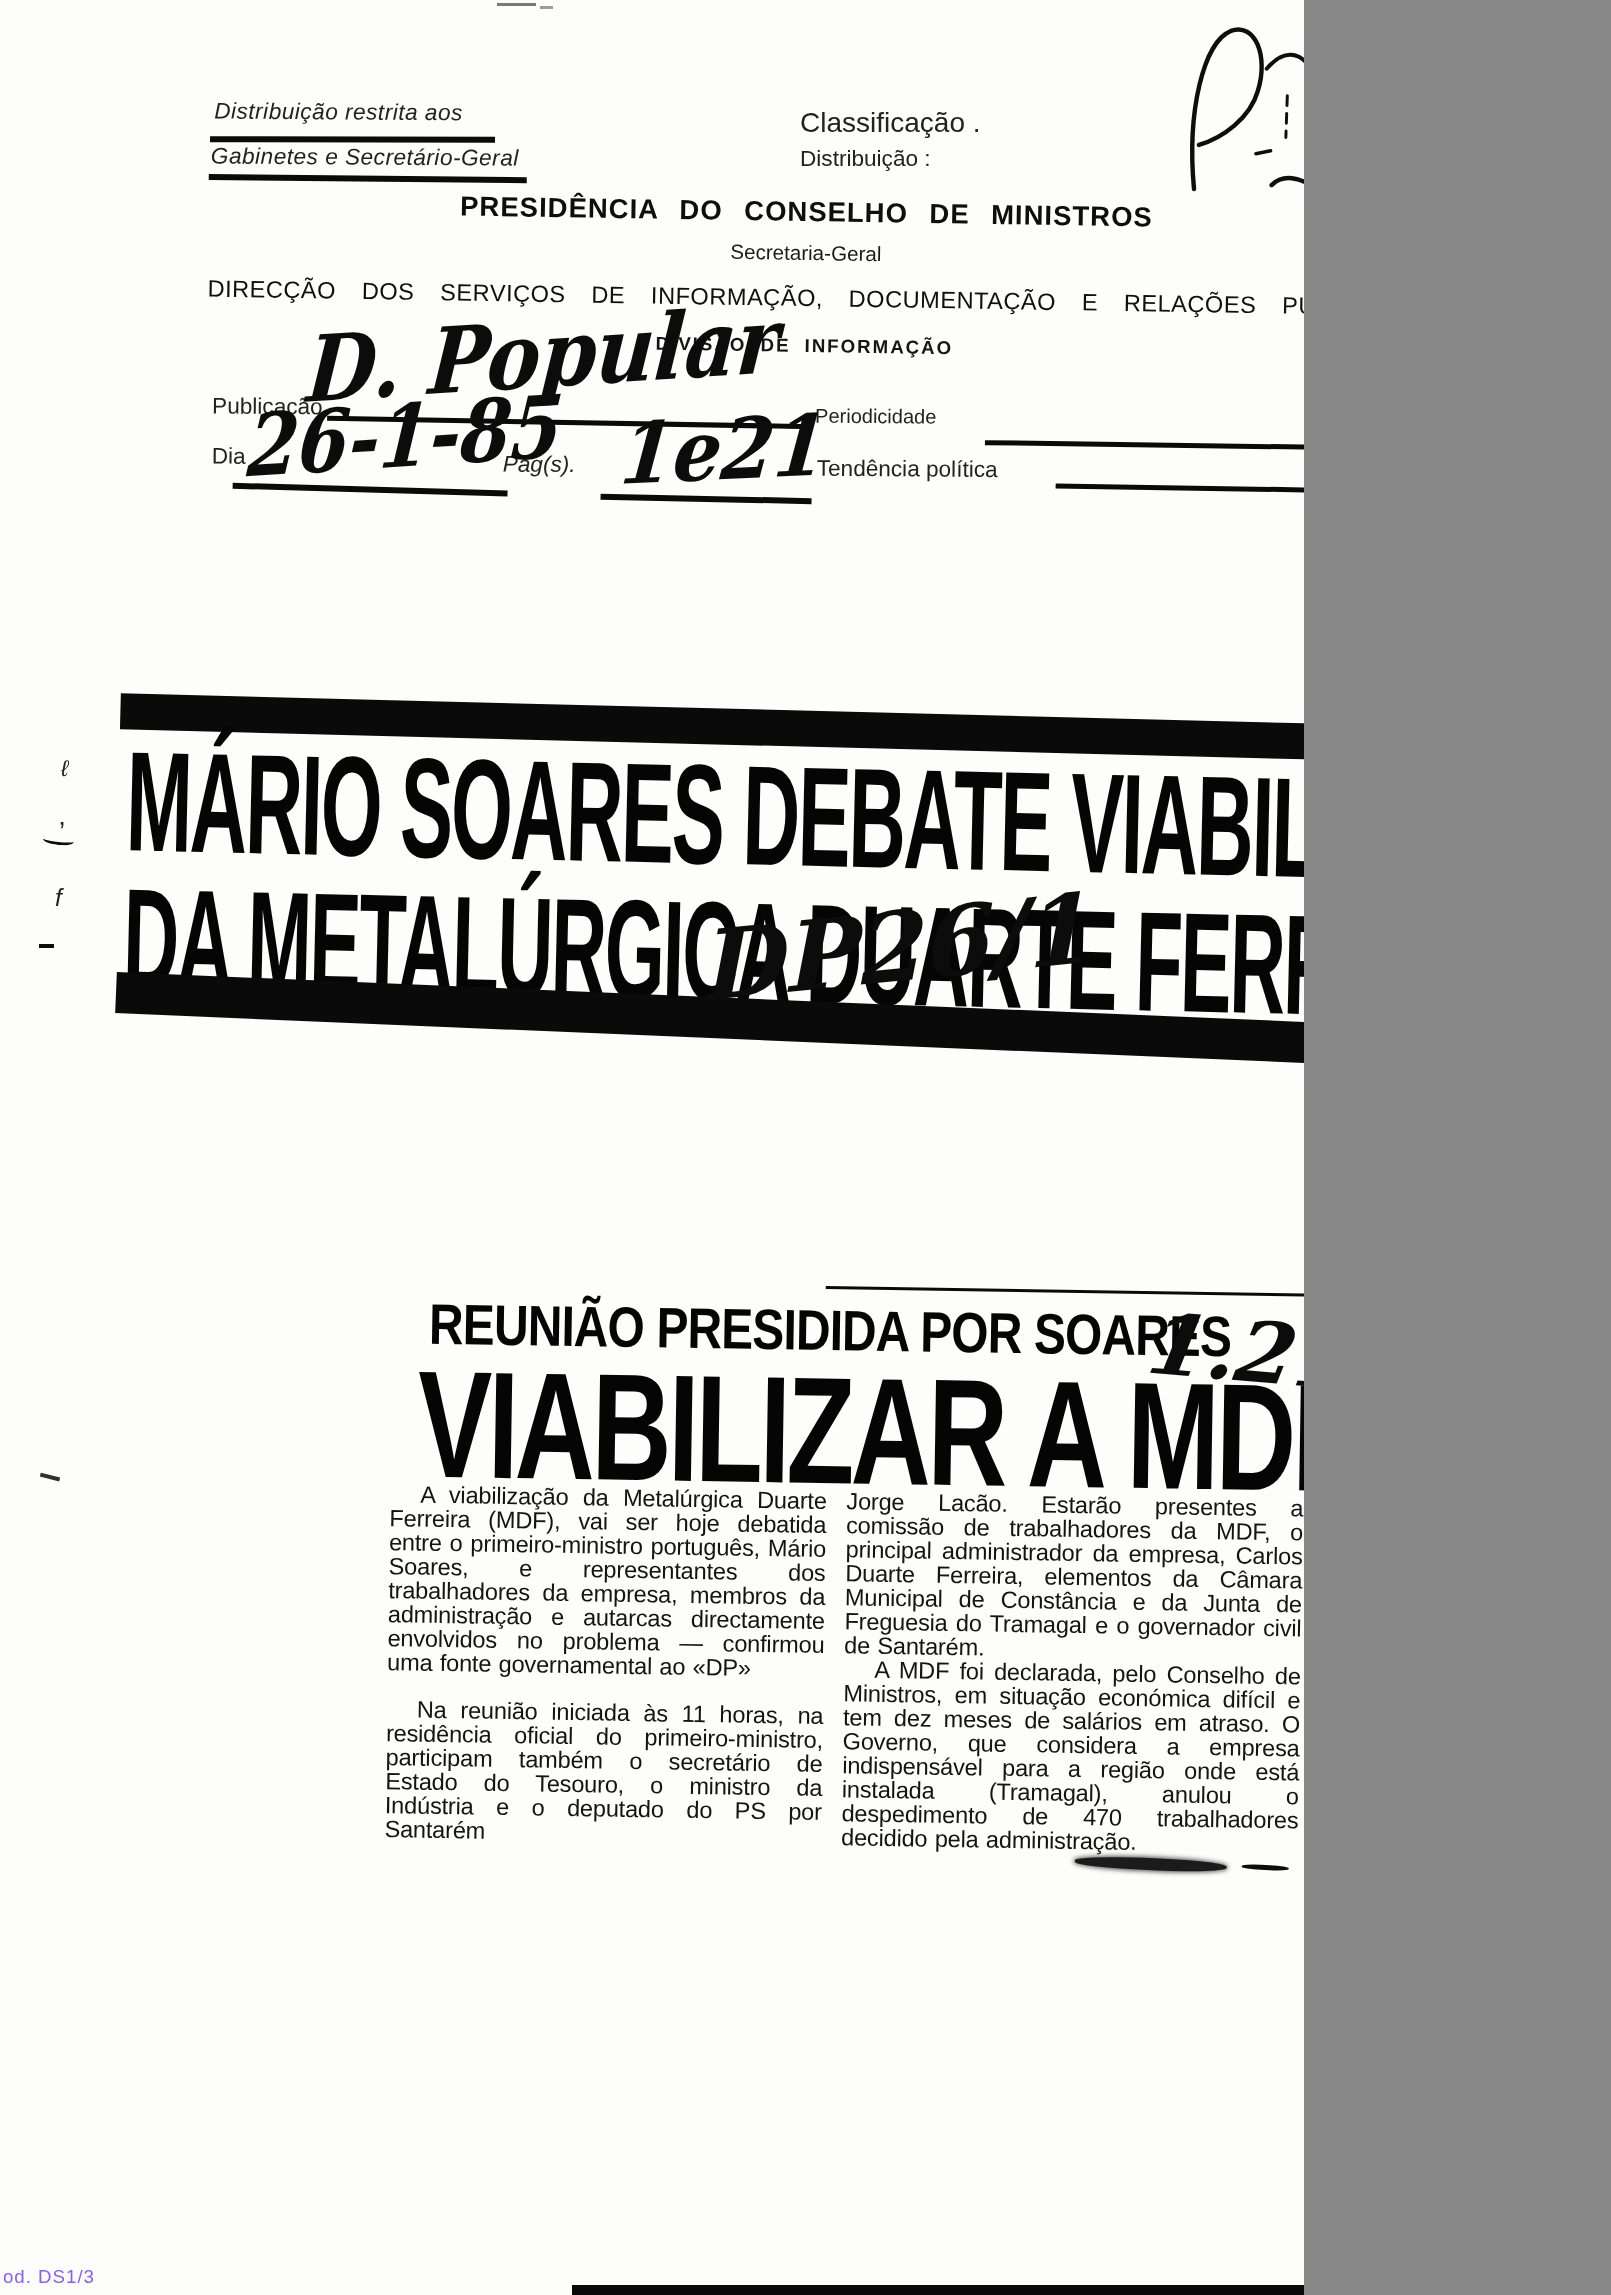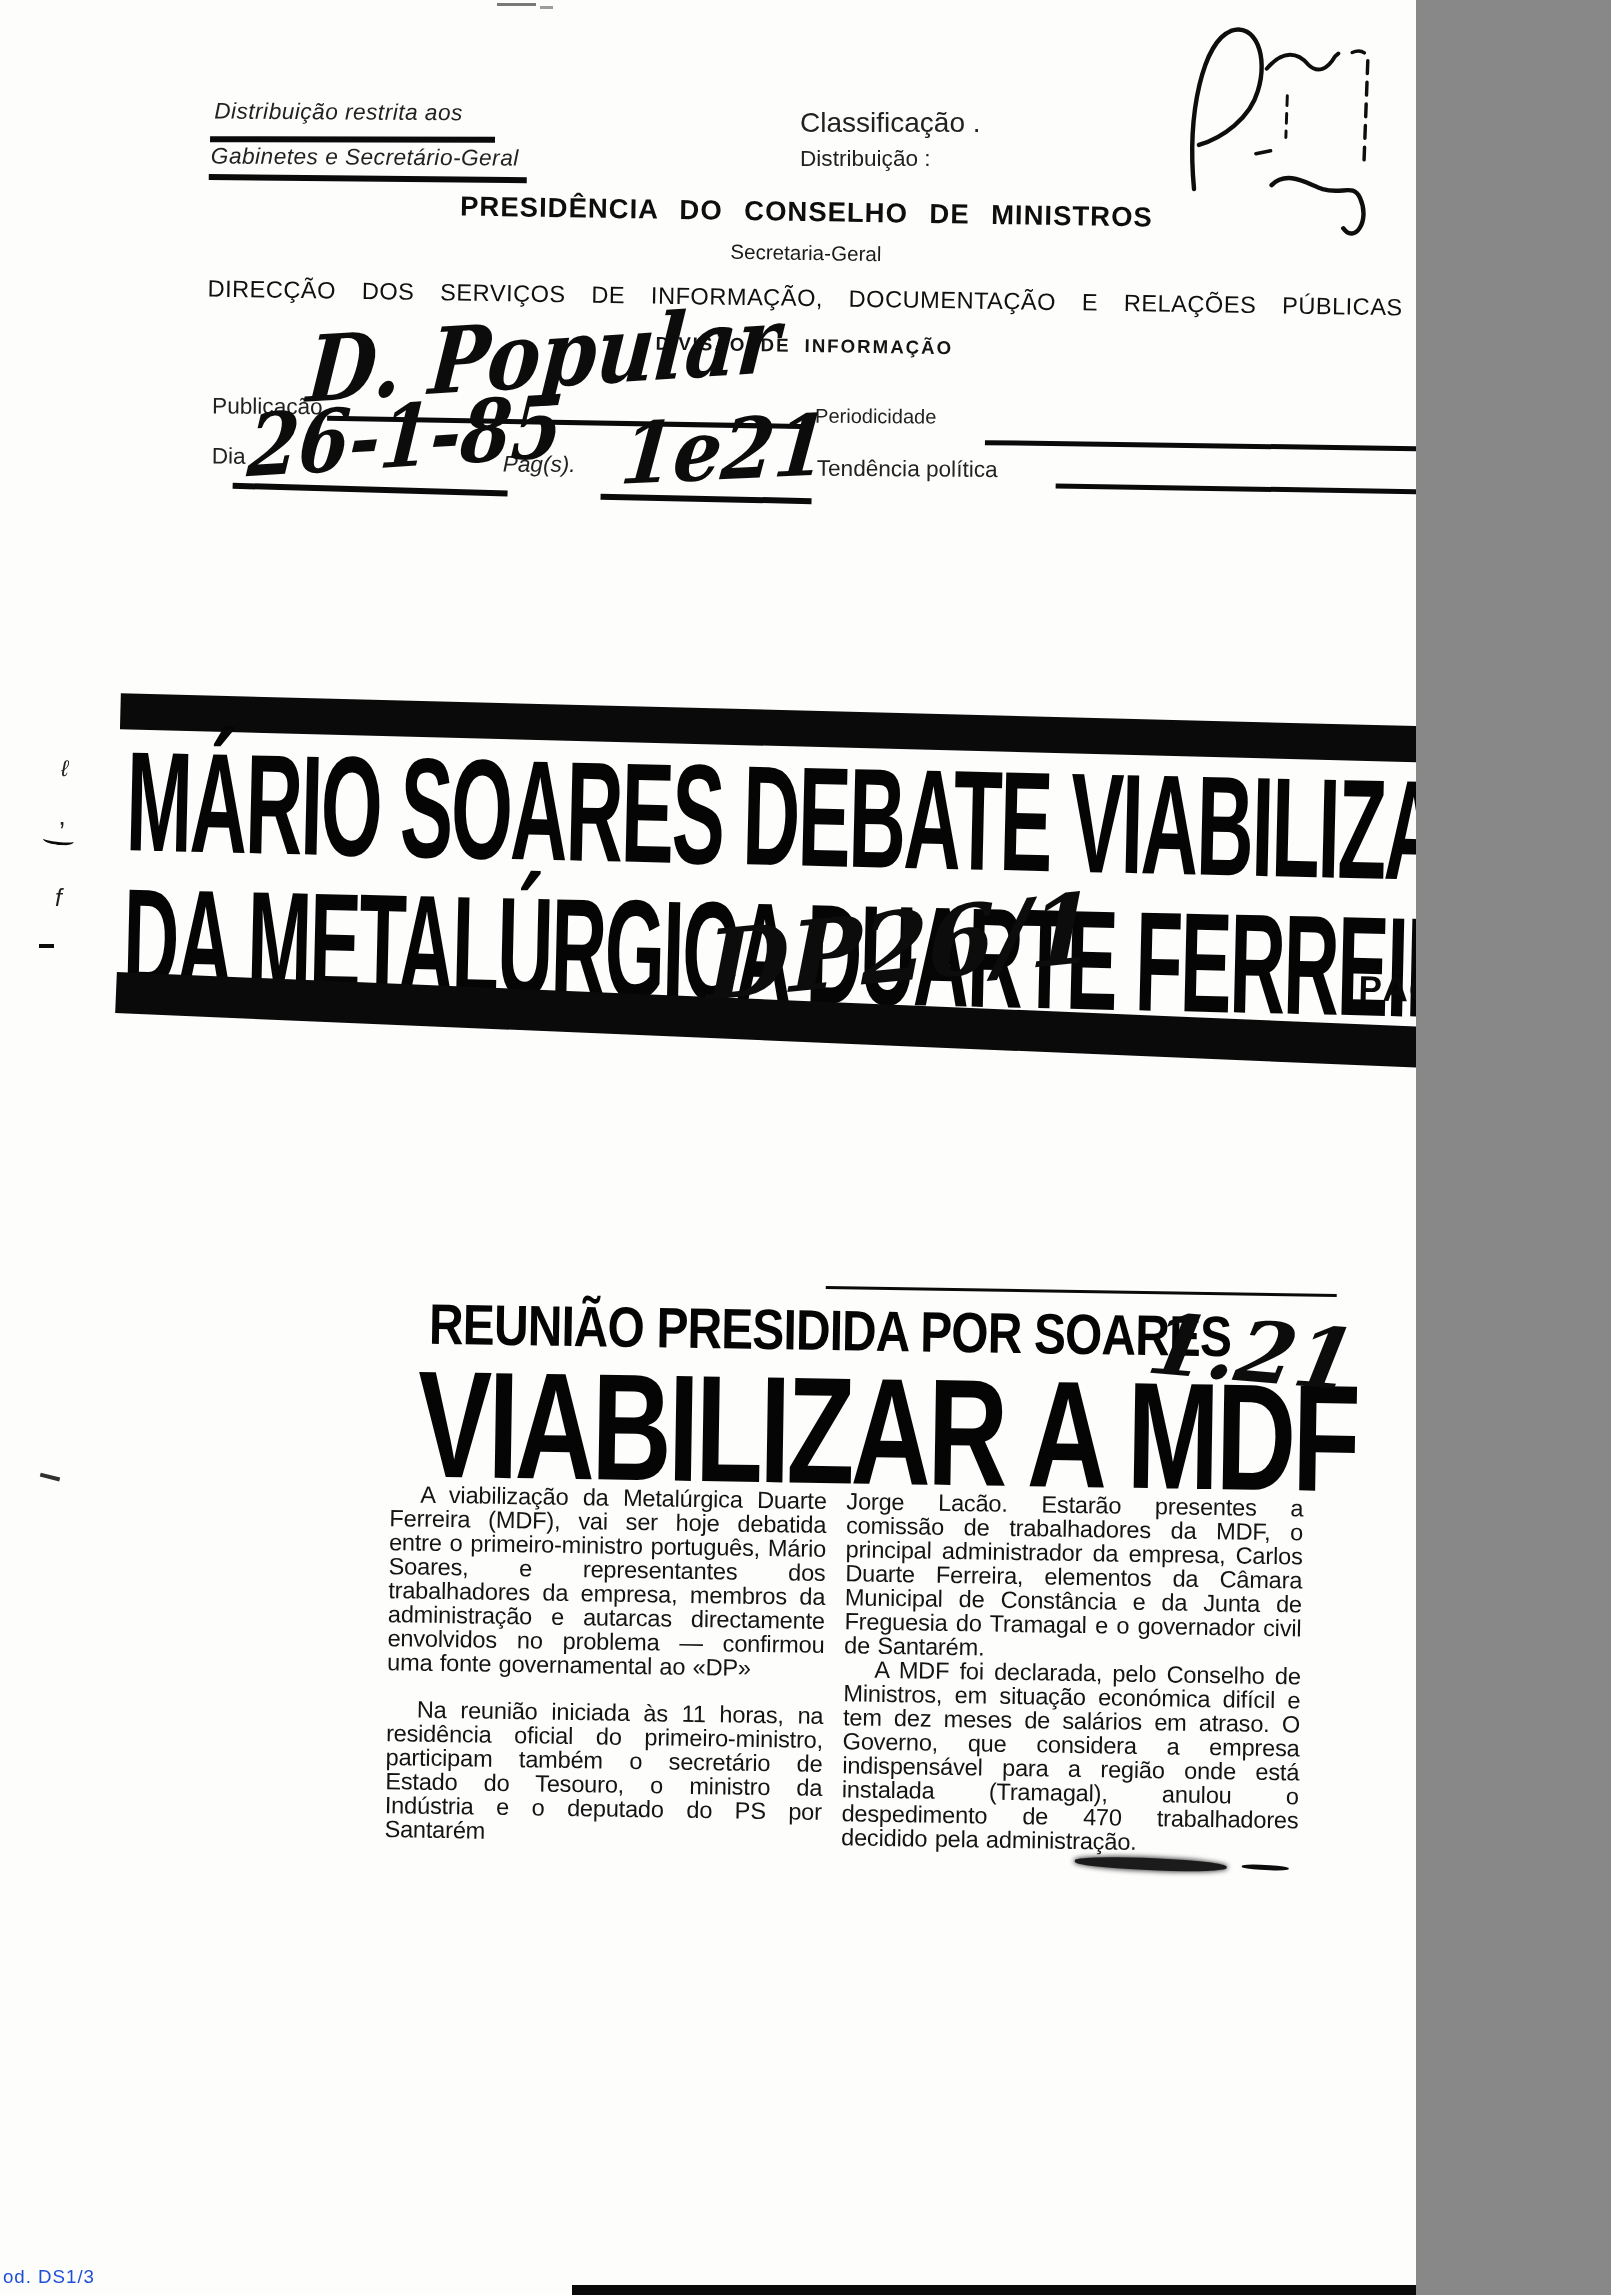--- a/index.html
+++ b/index.html
@@ -1,16 +1,16 @@
 <!DOCTYPE html>
 <html style="font-size:7.9px"><head>
 <meta charset="utf-8">
 <style>
   html,body{margin:0;padding:0;background:#888;}
-  .page{position:relative;width:1416px;height:2295px;background:#fdfdfc;overflow:hidden;
+  .page{position:relative;width:1304px;height:2295px;background:#fdfdfc;overflow:hidden;
         font-family:"Liberation Sans",sans-serif;color:#111;}
   .abs{position:absolute;}
   .bar{position:absolute;background:#0a0a0a;}
   .lbl{position:absolute;white-space:nowrap;color:#222;}
   .ital{font-style:italic;}
   .hand{position:absolute;font-family:"DejaVu Serif",serif;font-style:italic;font-weight:700;
         color:#0c0c0c;white-space:nowrap;z-index:6;}
   .headline{position:absolute;font-weight:700;white-space:nowrap;line-height:0.95;color:#050505;
             transform-origin:left top;}
   .clip{position:absolute;transform-origin:left top;}
@@ -110,17 +110,17 @@
 
     <div style="position:absolute;left:703px;top:576px;width:152px;height:11.8px;background:#1b1b1b;border-radius:45%;transform:rotate(1.5deg);box-shadow:0 0 4.9px 1px #444;"></div>
     <div class="artifact" style="left:870px;top:581px;width:47px;height:5.4px;border-radius:40%;transform:rotate(2deg);"></div>
   </div>
 
   <div class="artifact" style="left:40px;top:1475px;width:19.7px;height:3.9px;transform:rotate(14deg);opacity:.85;"></div>
 
   <div style="position:absolute;left:1603px;top:1331px;width:8.8px;height:265px;background:#050505;border-radius:4.4px;"></div>
   <div style="position:absolute;left:1572px;top:1901px;width:4.4px;height:394px;background:repeating-linear-gradient(#0b0b0b 0 10.8px, transparent 10.8px 26.5px);opacity:.85;"></div>
 
-  <div class="lbl" style="left:2.9px;top:2266px;font-size:18.7px;letter-spacing:1px;color:#1d4ed8;">od. DS1/3</div>
+  <div class="lbl" style="left:2.9px;top:2266px;font-size:18.7px;letter-spacing:1px;color:#8b5cf6;">od. DS1/3</div>
   <div class="bar" style="left:572px;top:2285px;width:921px;height:10.8px;"></div>
 
 </div>
 
 
 </body></html>

